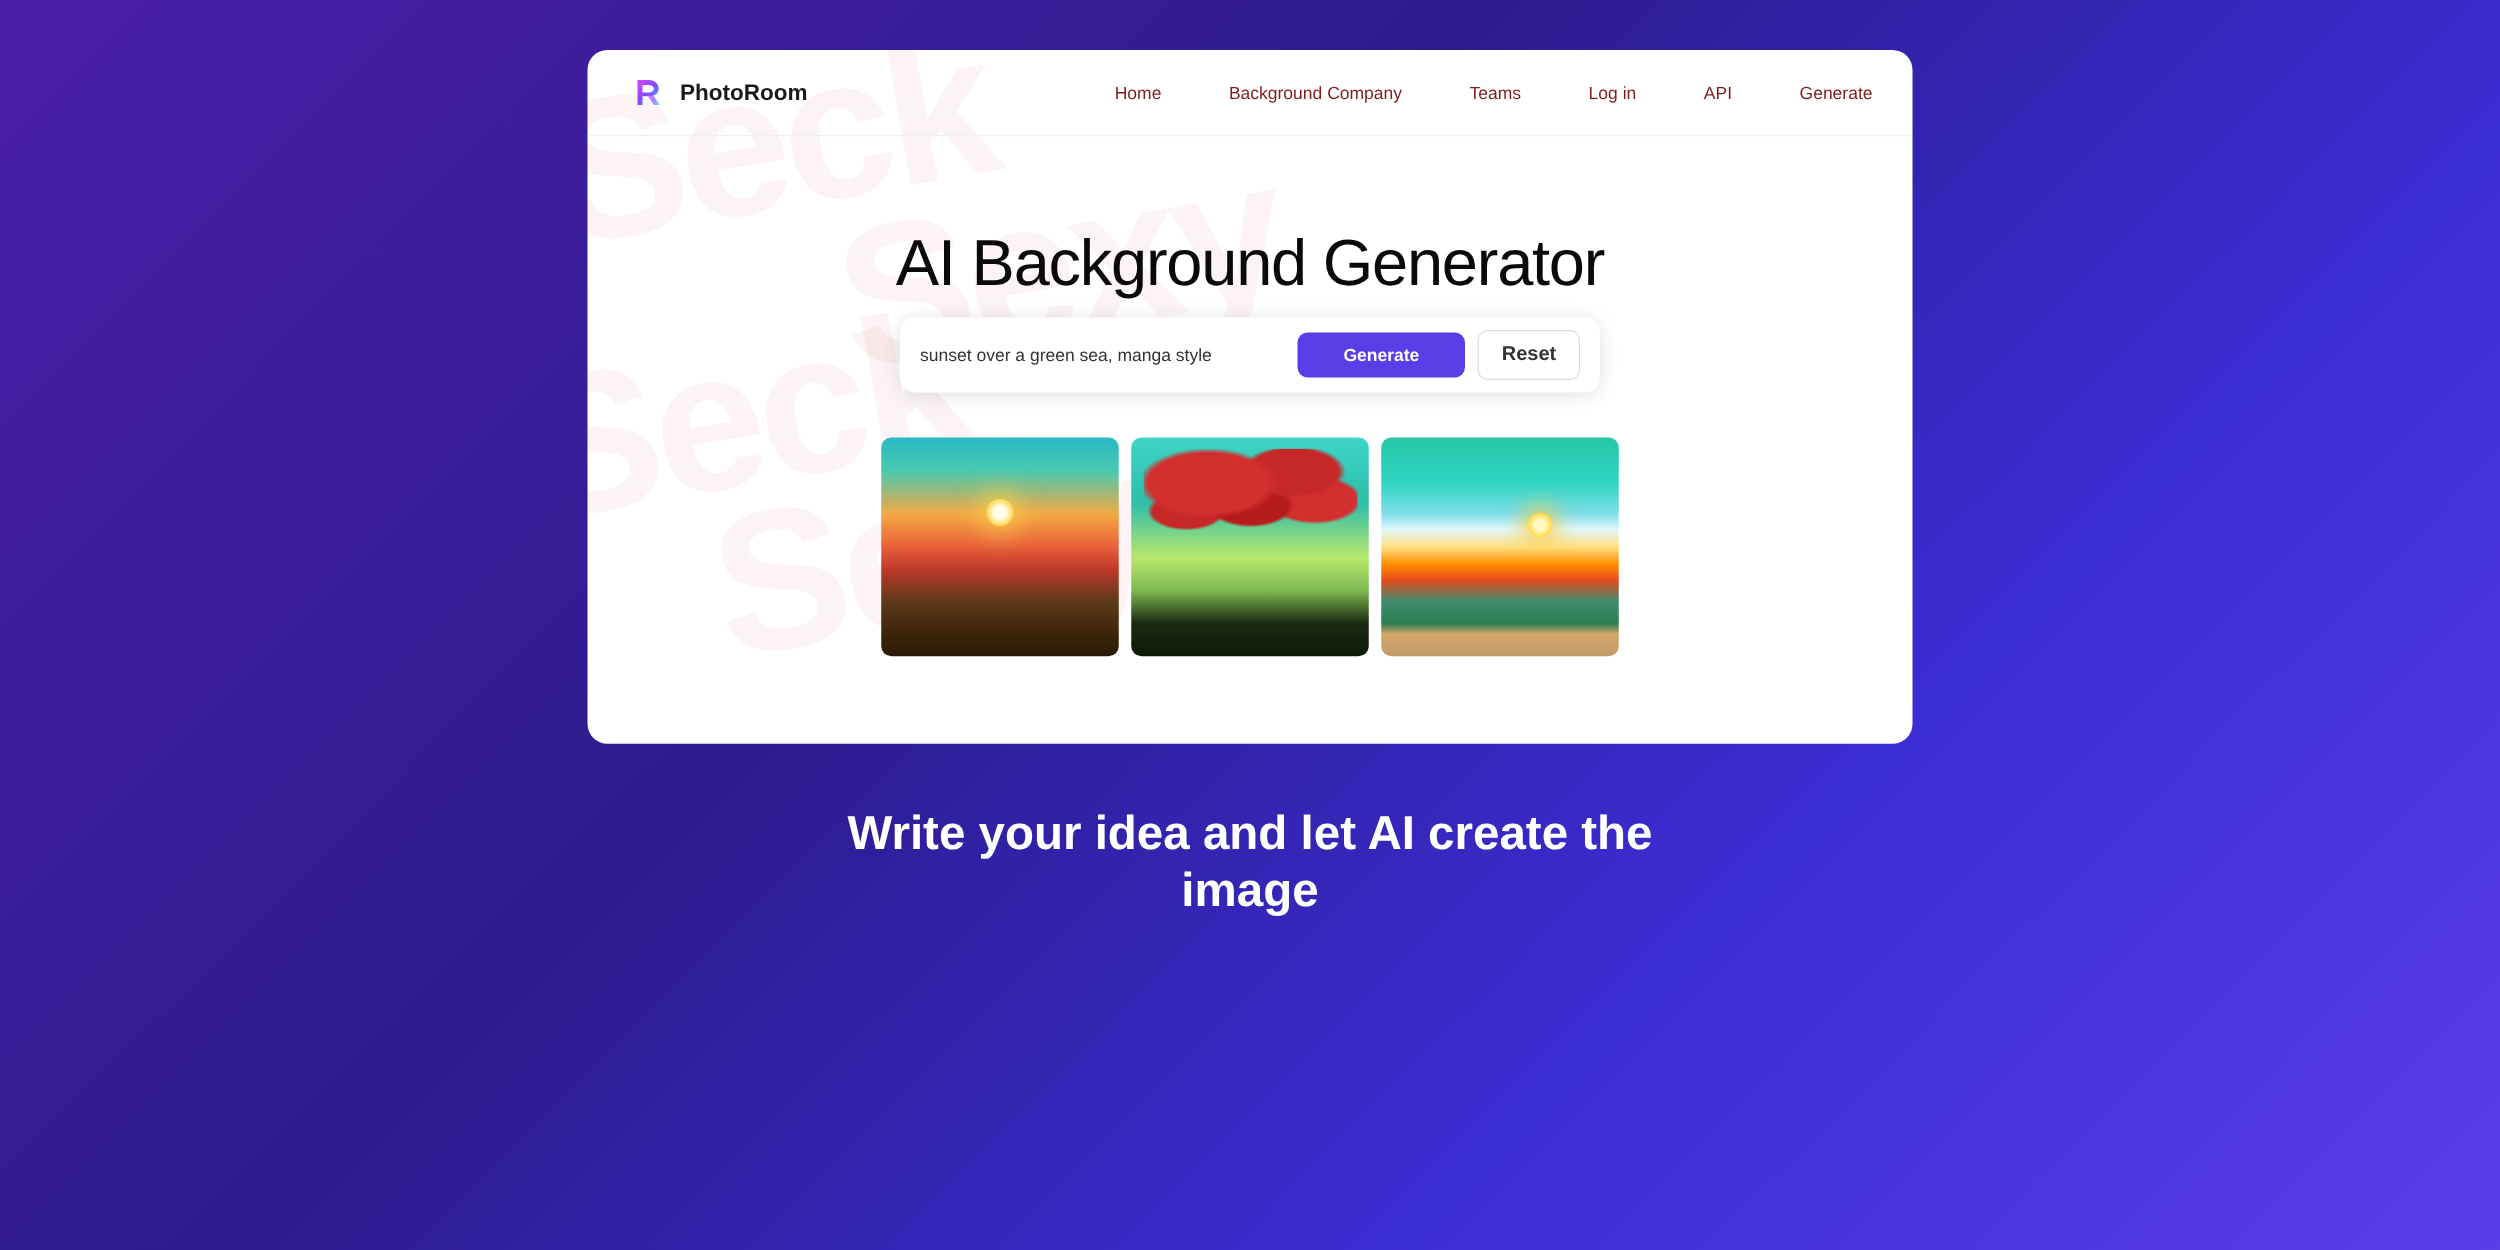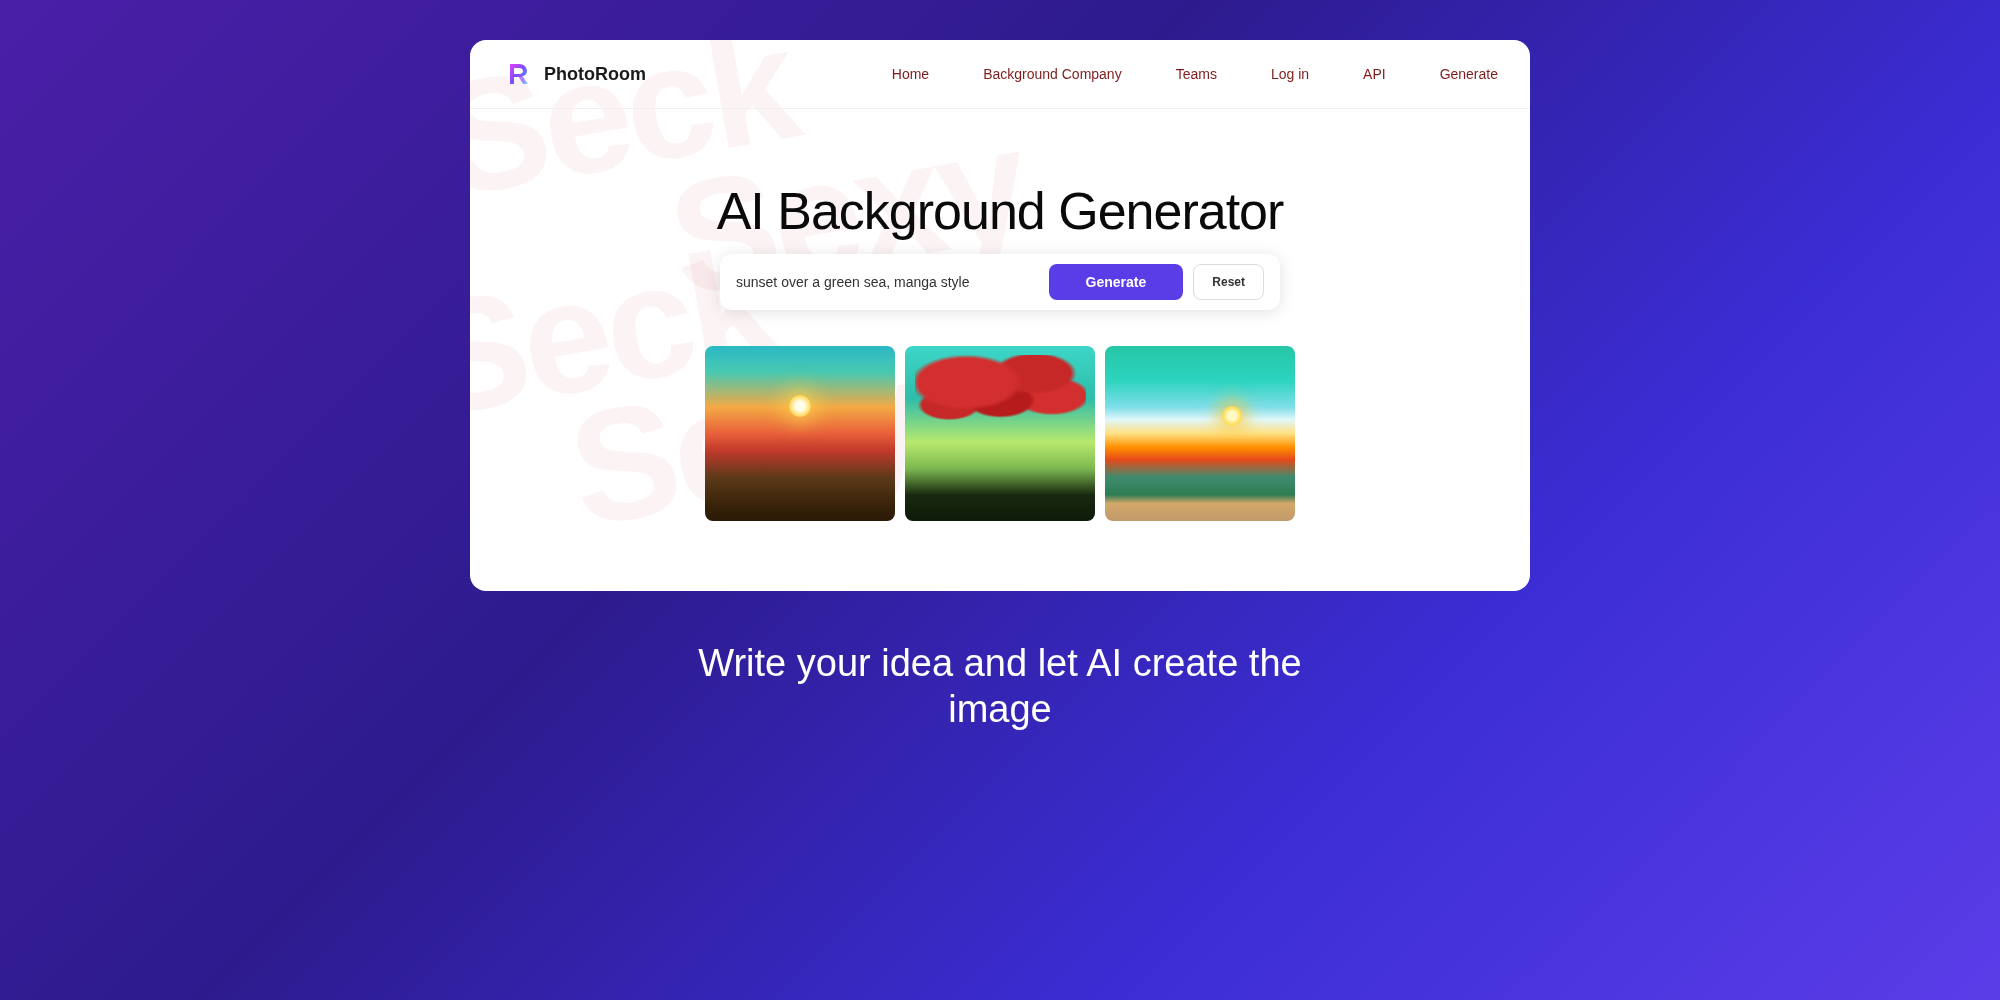--- a/index.html
+++ b/index.html
@@ -151,21 +151,21 @@
       cursor: pointer;
       white-space: nowrap;
     }
 
     .btn-reset {
       background: #fff;
       color: #333;
       border: 1.5px solid #ddd;
       border-radius: 8px;
       padding: 10px 18px;
-      font-size: 12px;
+      font-size: 16px;
       font-weight: 600;
       cursor: pointer;
     }
 
     
     .gallery {
       display: flex;
       justify-content: center;
       gap: 10px;
       padding: 0 32px 40px;
@@ -269,21 +269,21 @@
     }
 
     
     .tagline-section {
       text-align: center;
       padding: 50px 40px;
     }
 
     .tagline {
       font-size: 38px;
-      font-weight: 400;
+      font-weight: 700;
       color: #ffffff;
       line-height: 1.2;
       max-width: 700px;
       margin: 0 auto;
     }
   </style>
 </head>
 <body>
 
 <div class="main-card">

